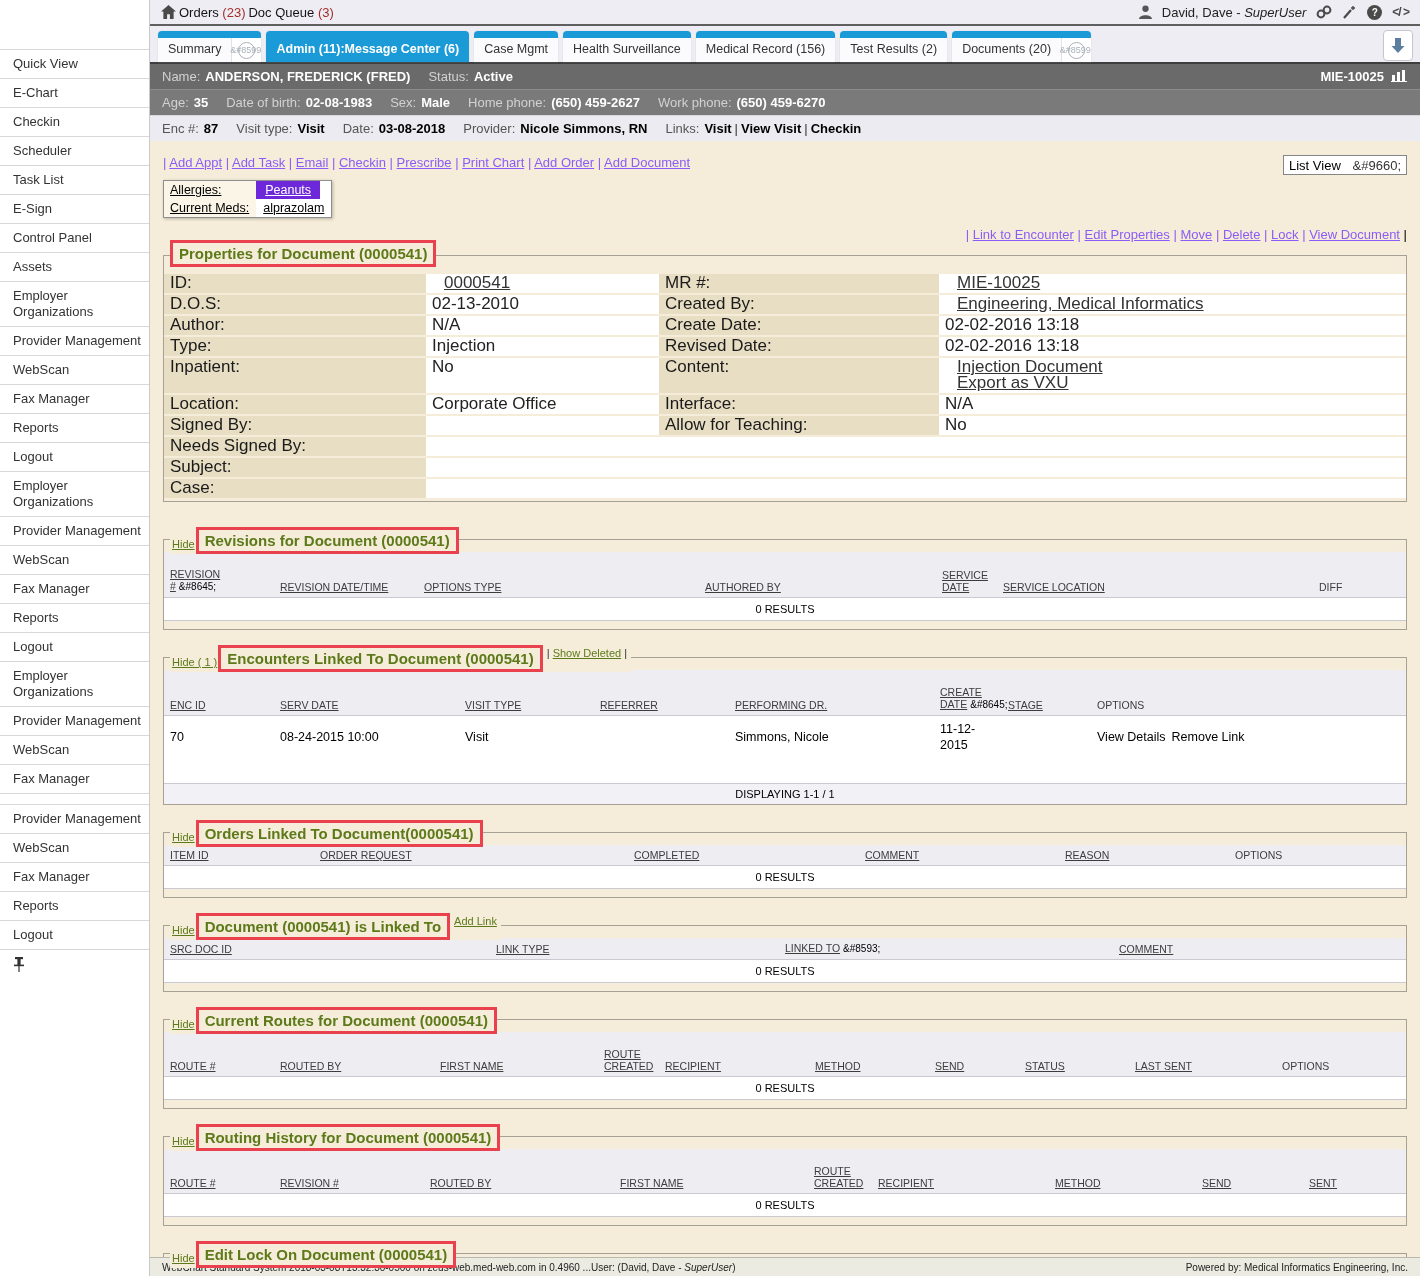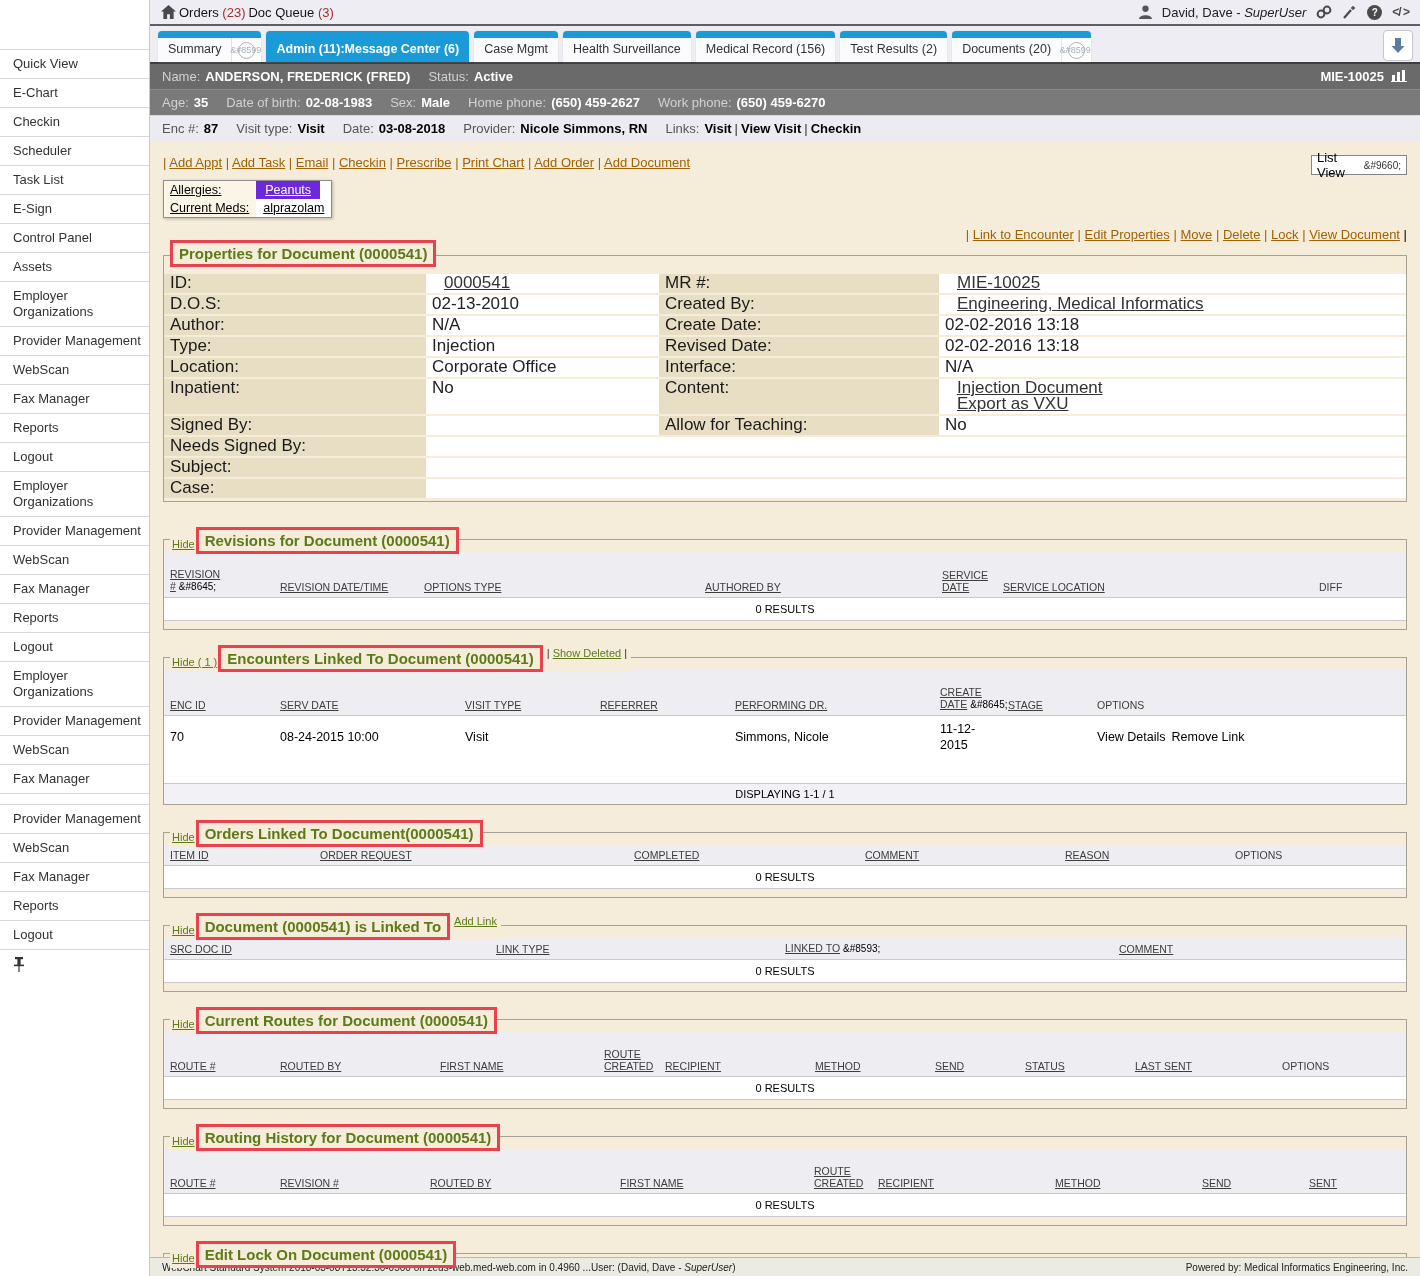--- a/index.html
+++ b/index.html
@@ -48,28 +48,28 @@
   .mrn-group{margin-left:auto;display:flex;align-items:center;gap:7px;font-weight:bold;}
   .encbar{background:#ebebf1;color:#111;height:25px;display:flex;align-items:center;padding:0 12px;font-size:13px;border-top:1px solid #d7d7dd;}
   .enc-label{color:#555;margin-right:5px;}
   .enc-val{font-weight:bold;color:#000;margin-right:18px;}
   .enc-links{font-weight:bold;color:#000;}
   .enc-links .sep{font-weight:normal;color:#333;padding:0 3px;}
 
   
   .content{padding:14px 13px 0;position:relative;}
   .linkrow{font-size:13px;color:#000;}
-  .linkrow a{color:#a16207;text-decoration:none;cursor:pointer;}
+  .linkrow a{color:#8b5cf6;text-decoration:none;cursor:pointer;}
   .linkrow a span{text-decoration:underline;}
   .linkrow a::before{content:"| ";}
   .doc-links{text-align:right;font-size:13px;margin:9px 0 13px;}
   .doc-links::after{content:" |";}
   .toolbar-row{display:flex;align-items:flex-start;}
-  .select{margin-left:auto;width:96px;height:20px;background:#fff;border:1px solid #858585;display:flex;align-items:center;justify-content:space-between;font-size:13px;padding:0 5px;cursor:pointer;box-sizing:border-box;}
-  .sel-arrow{font-size:10px;color:#333;}
+  .select{margin-left:auto;width:124px;height:20px;background:#fff;border:1px solid #858585;display:flex;align-items:center;justify-content:space-between;font-size:13px;padding:0 5px;cursor:pointer;box-sizing:border-box;}
+  .sel-arrow{font-size:13px;color:#333;}
 
   .allergy-box{display:inline-grid;grid-template-columns:auto auto;border:1px solid #8f8f8f;margin-top:5px;background:#fbf5e7;box-shadow:1px 1px 3px rgba(0,0,0,.25);font-size:12.5px;}
   .ab-label{padding:2px 7px 2px 6px;}
   .ab-label a{color:#000;cursor:pointer;}
   .ab-val{background:#fff;display:flex;align-items:stretch;}
   .allergy-chip{display:inline-block;background:#6d28d9;color:#fff;text-decoration:underline;padding:2px 9px 1px;cursor:pointer;}
   .med-link{display:inline-block;padding:2px 7px 1px;color:#000;text-decoration:underline;cursor:pointer;}
 
   
   .section{position:relative;border:1px solid #a5a195;margin-bottom:27px;padding:12px 0 8px;background:#f5edd9;}
@@ -366,33 +366,33 @@
             <td class="lbl">Create Date:</td>
             <td class="val">02-02-2016 13:18</td>
           </tr>
           <tr>
             <td class="lbl">Type:</td>
             <td class="val">Injection</td>
             <td class="lbl">Revised Date:</td>
             <td class="val">02-02-2016 13:18</td>
           </tr>
           <tr>
-            <td class="lbl">Location:</td>
-            <td class="val">Corporate Office</td>
-            <td class="lbl">Interface:</td>
-            <td class="val">N/A</td>
-          </tr>
-          <tr>
             <td class="lbl">Inpatient:</td>
             <td class="val">No</td>
             <td class="lbl">Content:</td>
             <td class="val">
               <div><a class="plink">Injection Document</a></div>
               <div><a class="plink">Export as VXU</a></div>
             </td>
+          </tr>
+          <tr>
+            <td class="lbl">Location:</td>
+            <td class="val">Corporate Office</td>
+            <td class="lbl">Interface:</td>
+            <td class="val">N/A</td>
           </tr>
           <tr>
             <td class="lbl">Signed By:</td>
             <td class="val"></td>
             <td class="lbl">Allow for Teaching:</td>
             <td class="val">No</td>
           </tr>
           <tr>
             <td class="lbl">Needs Signed By:</td>
             <td class="val" colspan="3"></td>

